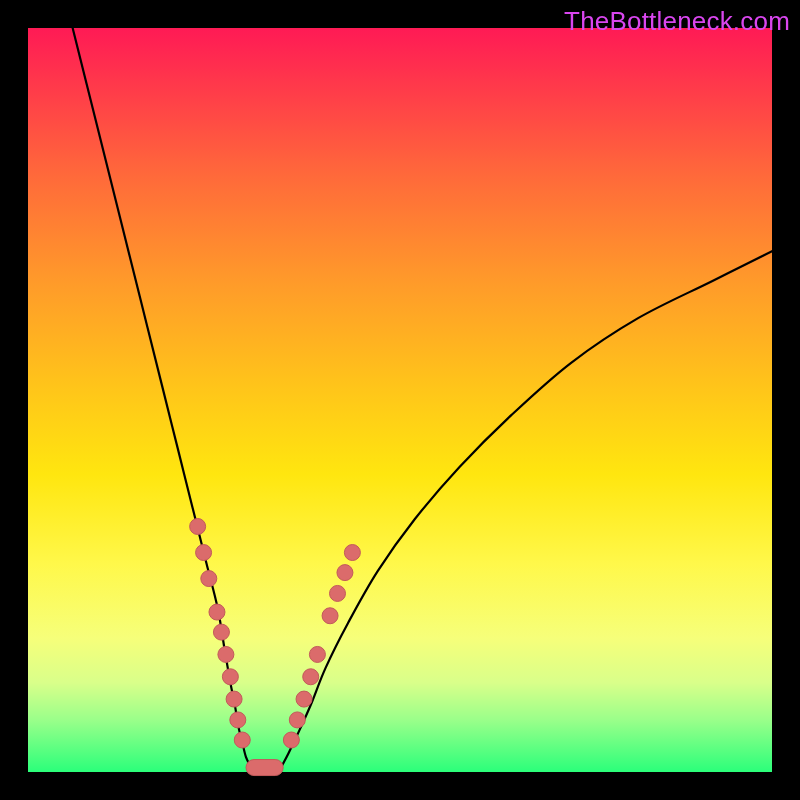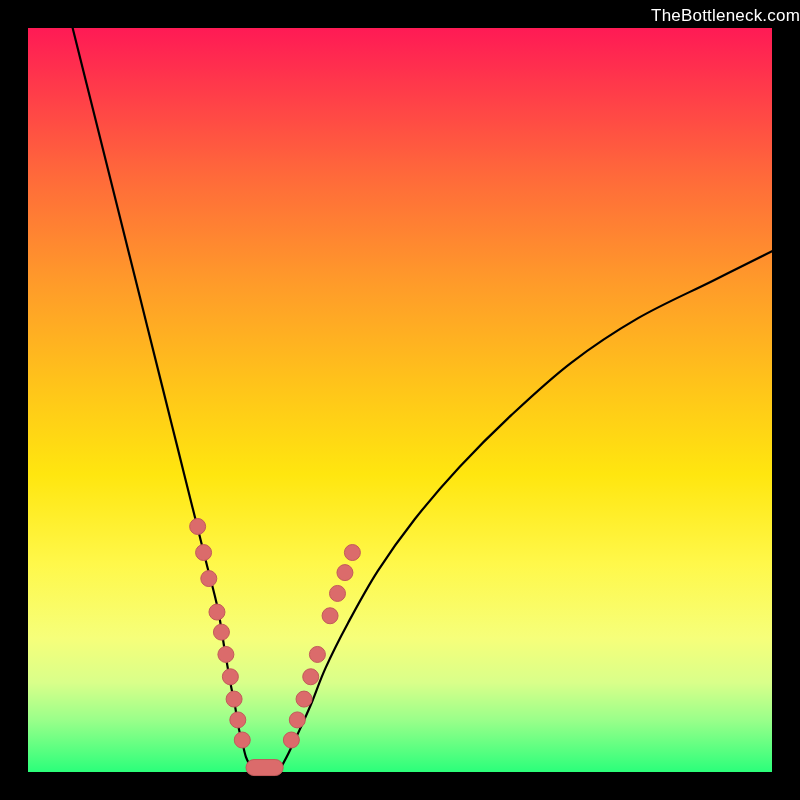--- a/index.html
+++ b/index.html
@@ -27,23 +27,23 @@
       #fff84a 72%,
       #f6ff7a 82%,
       #d9ff8a 88%,
       #9aff8a 93%,
       #2bff7a 100%
     );
   }
   .watermark {
     position: absolute;
     top: 6px;
-    right: 0;
-    color: #ffffff;
-    font-size: 17px;
+    right: 10px;
+    color: #d946ef;
+    font-size: 26px;
     font-weight: 500;
     letter-spacing: 0.2px;
     z-index: 20;
   }
   svg.plot {
     position: absolute;
     left: 0;
     top: 0;
     width: 744px;
     height: 744px;

